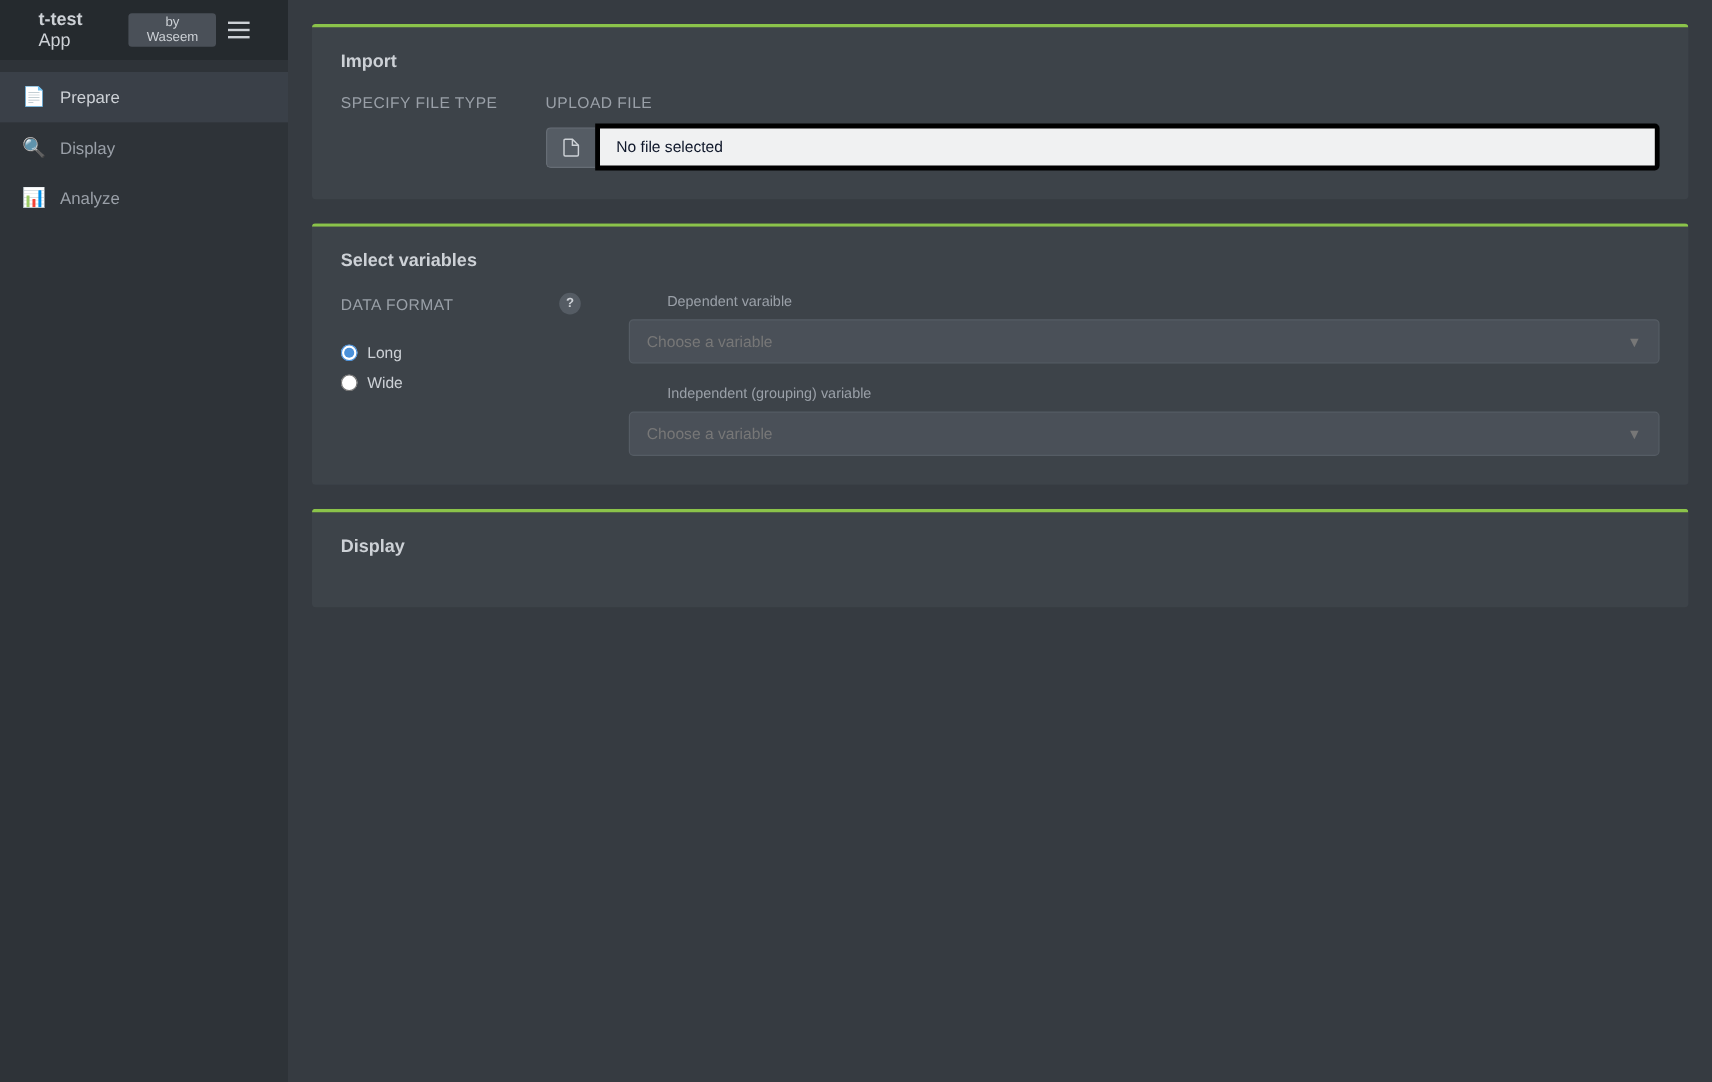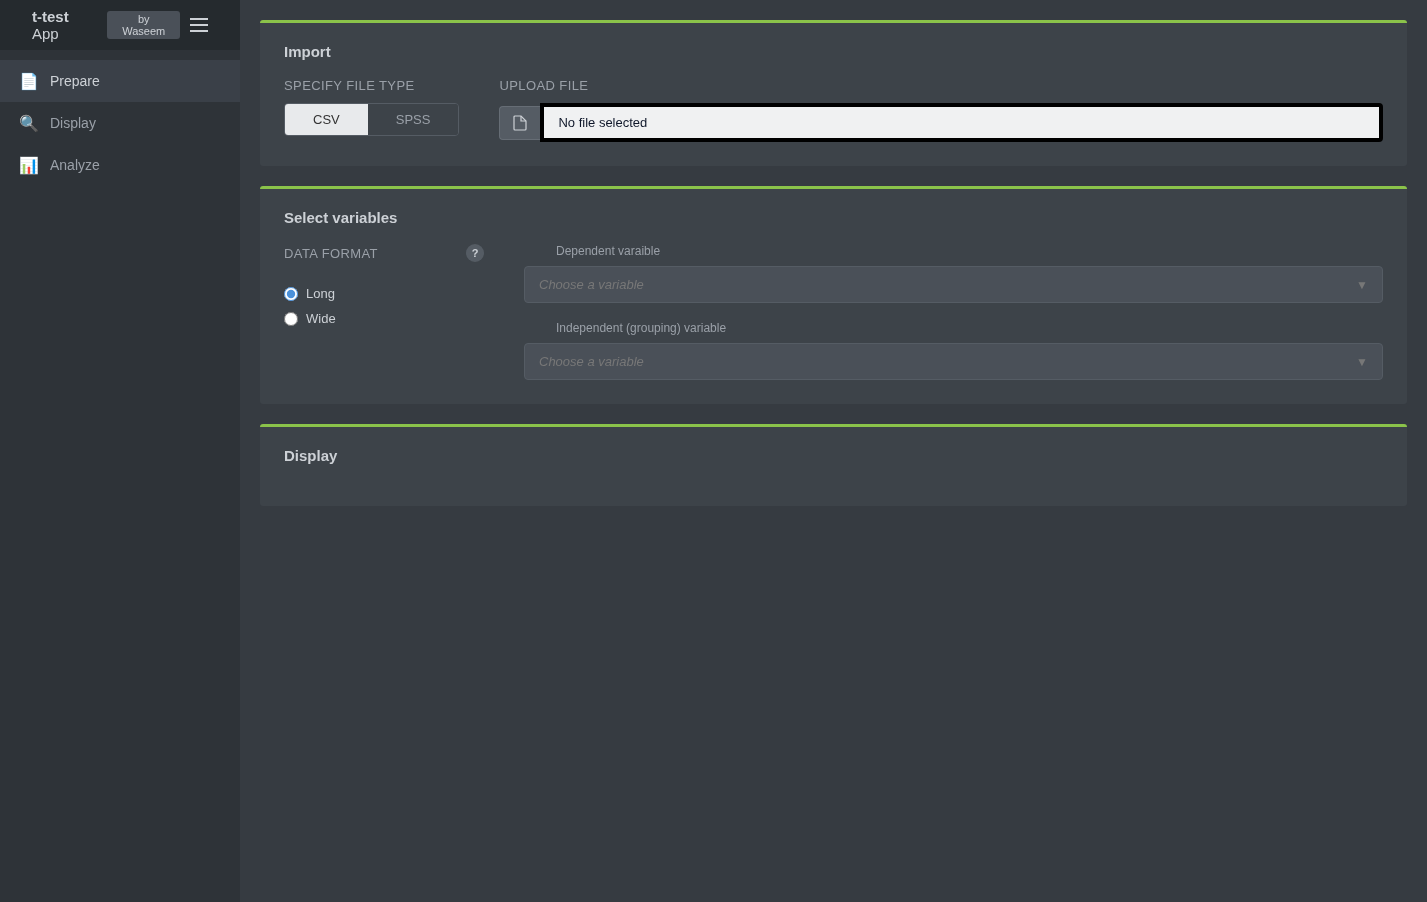--- a/index.html
+++ b/index.html
@@ -270,21 +270,20 @@
       border: 1px solid #555c64;
       border-radius: 4px;
       padding: 10px 14px;
       font-size: 13px;
       color: #777;
       display: flex;
       align-items: center;
       justify-content: space-between;
       cursor: pointer;
       width: 100%;
-      font-style: italic;
     }
 
     .var-select .chevron {
       color: #777;
       font-size: 12px;
     }
 
     
     .display-section {
       min-height: 60px;
@@ -321,24 +320,20 @@
   </nav>
 </div>
 
 <div class="main-content">
 
   <div class="section-card">
     <div class="section-title">Import</div>
     <div class="import-row">
       <div class="field-group">
         <span class="field-label">Specify file type</span>
-        <div class="file-type-toggle">
-          <button class="toggle-btn active">CSV</button>
-          <button class="toggle-btn">SPSS</button>
-        </div>
       </div>
       <div class="field-group upload-group">
         <span class="field-label">Upload file</span>
         <div class="upload-input-row">
           <div class="upload-icon-btn">
             <svg width="16" height="16" viewBox="0 0 16 16" fill="none">
               <path d="M9 1H3a1 1 0 00-1 1v12a1 1 0 001 1h10a1 1 0 001-1V6l-5-5z" stroke="#cdd1d6" stroke-width="1.2" fill="none"></path>
               <path d="M9 1v5h5" stroke="#cdd1d6" stroke-width="1.2" fill="none"></path>
             </svg>
           </div>

